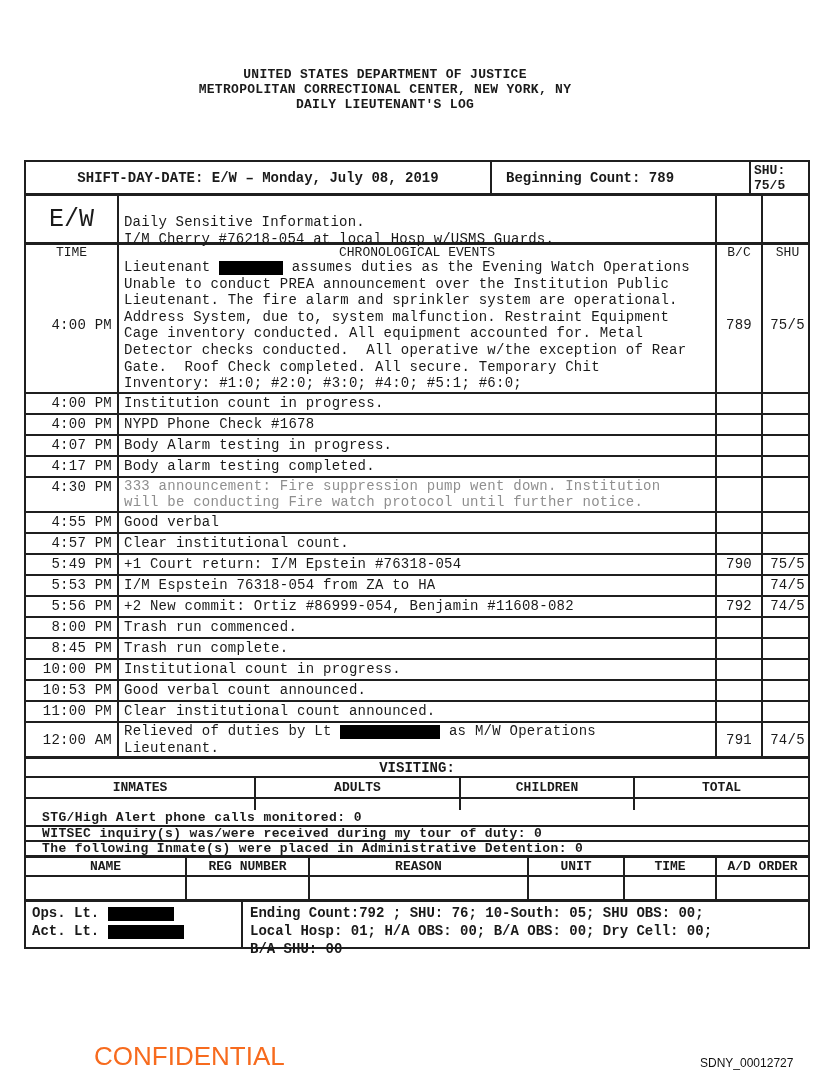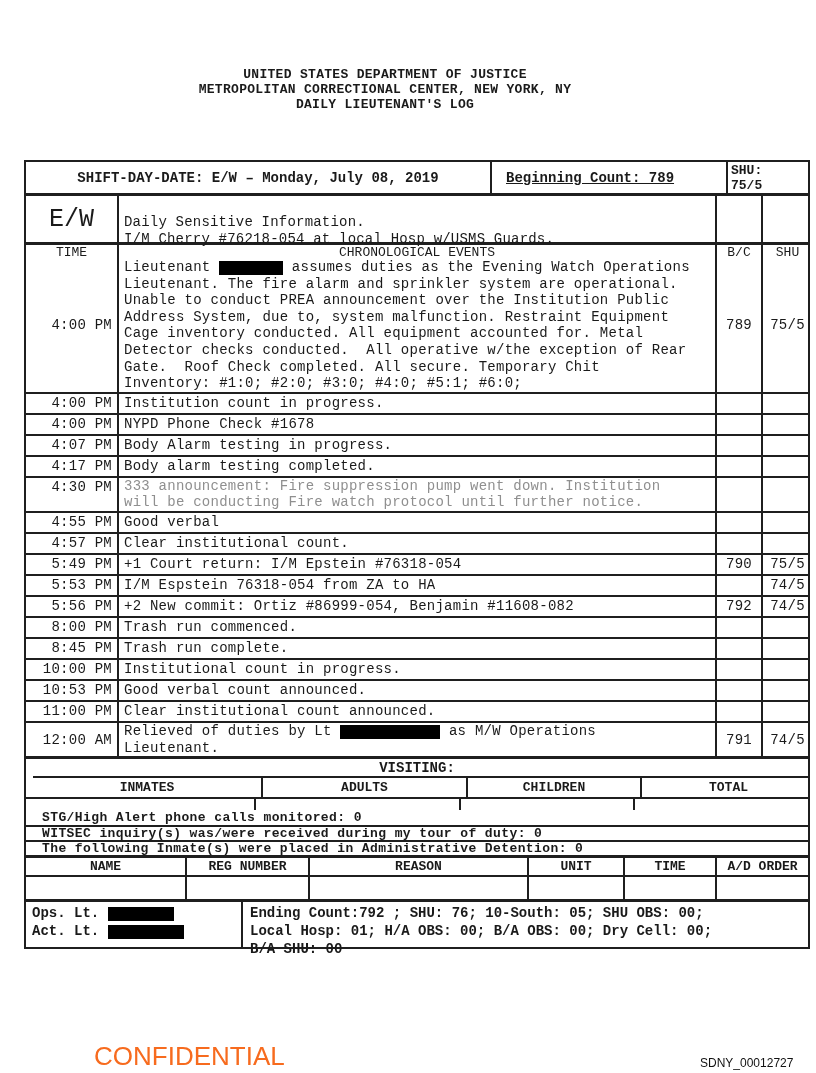--- a/index.html
+++ b/index.html
@@ -11,42 +11,42 @@
         box-sizing:border-box;background:#fff;}
   .row{display:flex;border-top:2px solid #1f1f1f;box-sizing:border-box;}
   .row:first-child{border-top:none;}
   .row.bt3{border-top-width:3px;}
   .cell{box-sizing:border-box;border-left:2px solid #1f1f1f;display:flex;flex:none;}
   .cell:first-child{border-left:none;}
   .center{align-items:center;justify-content:center;}
   
   .r-shift{height:31px;font-size:14px;font-weight:bold;}
   .c-shift{width:464px;align-items:center;justify-content:center;}
-  .c-begin{width:236px;align-items:center;padding-left:14px;text-decoration:underline;}
+  .c-begin{width:259px;align-items:center;padding-left:14px;}
   .c-shubox{width:59px;flex-direction:column;justify-content:center;font-size:13px;line-height:15px;padding-left:3px;}
   .r-ew{height:49px;font-weight:normal;}
   .c-ewlabel{width:91px;align-items:center;justify-content:center;font-size:25px;}
   .c-ewinfo{width:598px;flex-direction:column;font-size:14px;line-height:16.5px;padding:18px 0 0 5px;letter-spacing:0.2px;}
   
   .c-time{width:91px;align-items:center;justify-content:flex-end;padding-right:5px;}
   .c-ev{width:598px;}
   .c-bc{width:46px;align-items:center;justify-content:center;}
   .c-shu{width:51px;align-items:center;justify-content:center;}
   .r-loghdr{height:17px;font-size:13px;}
   .r-loghdr .cell{align-items:center;justify-content:center;}
   .log-row{font-size:14px;letter-spacing:0.25px;}
   .log-row .c-ev{flex-direction:column;justify-content:center;padding-left:5px;}
   .ev-line{white-space:pre;line-height:16.6px;}
   .one .ev-line{line-height:19px;}
   .gray-text .ev-line{color:#8f8f8f;}
   .t-top{align-items:flex-start !important;padding-top:1px;}
   .redact{display:inline-block;background:#000;height:14px;vertical-align:text-bottom;}
   
   .r-vtitle{height:20px;font-size:14px;font-weight:bold;}
-  .r-vhdr{height:21px;font-size:13px;font-weight:bold;margin-left:7px;}
+  .r-vhdr{height:21px;font-size:13px;font-weight:bold;}
   .r-vempty{height:13px;}
   .c-v0{width:228px}.c-v1{width:205px}.c-v2{width:174px}.c-v3{width:175px}
   .r-alert{height:15px;font-size:13px;font-weight:bold;letter-spacing:0.4px;}
   .r-alert .cell{width:628px;align-items:center;padding-left:16px;white-space:pre;}
   .r-dhdr{height:20px;font-size:13px;font-weight:bold;}
   .r-dempty{height:24px;}
   .c-d0{width:159px}.c-d1{width:123px}.c-d2{width:219px}.c-d3{width:96px}.c-d4{width:92px}.c-d5{width:93px}
   .r-sig{height:48px;font-size:14px;font-weight:bold;}
   .c-signames{width:215px;flex-direction:column;padding:2px 0 0 6px;line-height:18px;}
   .c-sigcounts{width:567px;flex-direction:column;padding:2px 0 0 7px;line-height:18px;}
@@ -93,22 +93,22 @@
       <div class="cell c-ev">CHRONOLOGICAL EVENTS</div>
       <div class="cell c-bc">B/C</div>
       <div class="cell c-shu">SHU</div>
     </div>
 
     <div id="log-rows">
         <div class="row log-row bt2">
           <div class="cell c-time">4:00 PM</div>
           <div class="cell c-ev">
             <div class="ev-line">Lieutenant <span class="redact" style="width: 64px; background: rgb(0, 0, 0);"></span> assumes duties as the Evening Watch Operations</div>
+            <div class="ev-line">Unable to conduct PREA announcement over the Institution Public</div>
             <div class="ev-line">Lieutenant. The fire alarm and sprinkler system are operational.</div>
-            <div class="ev-line">Unable to conduct PREA announcement over the Institution Public</div>
             <div class="ev-line">Address System, due to, system malfunction. Restraint Equipment</div>
             <div class="ev-line">Cage inventory conducted. All equipment accounted for. Metal</div>
             <div class="ev-line">Detector checks conducted.  All operative w/the exception of Rear</div>
             <div class="ev-line">Gate.  Roof Check completed. All secure. Temporary Chit</div>
             <div class="ev-line">Inventory: #1:0; #2:0; #3:0; #4:0; #5:1; #6:0;</div>
           </div>
           <div class="cell c-bc">789</div>
           <div class="cell c-shu">75/5</div>
         </div>
         <div class="row log-row one">

